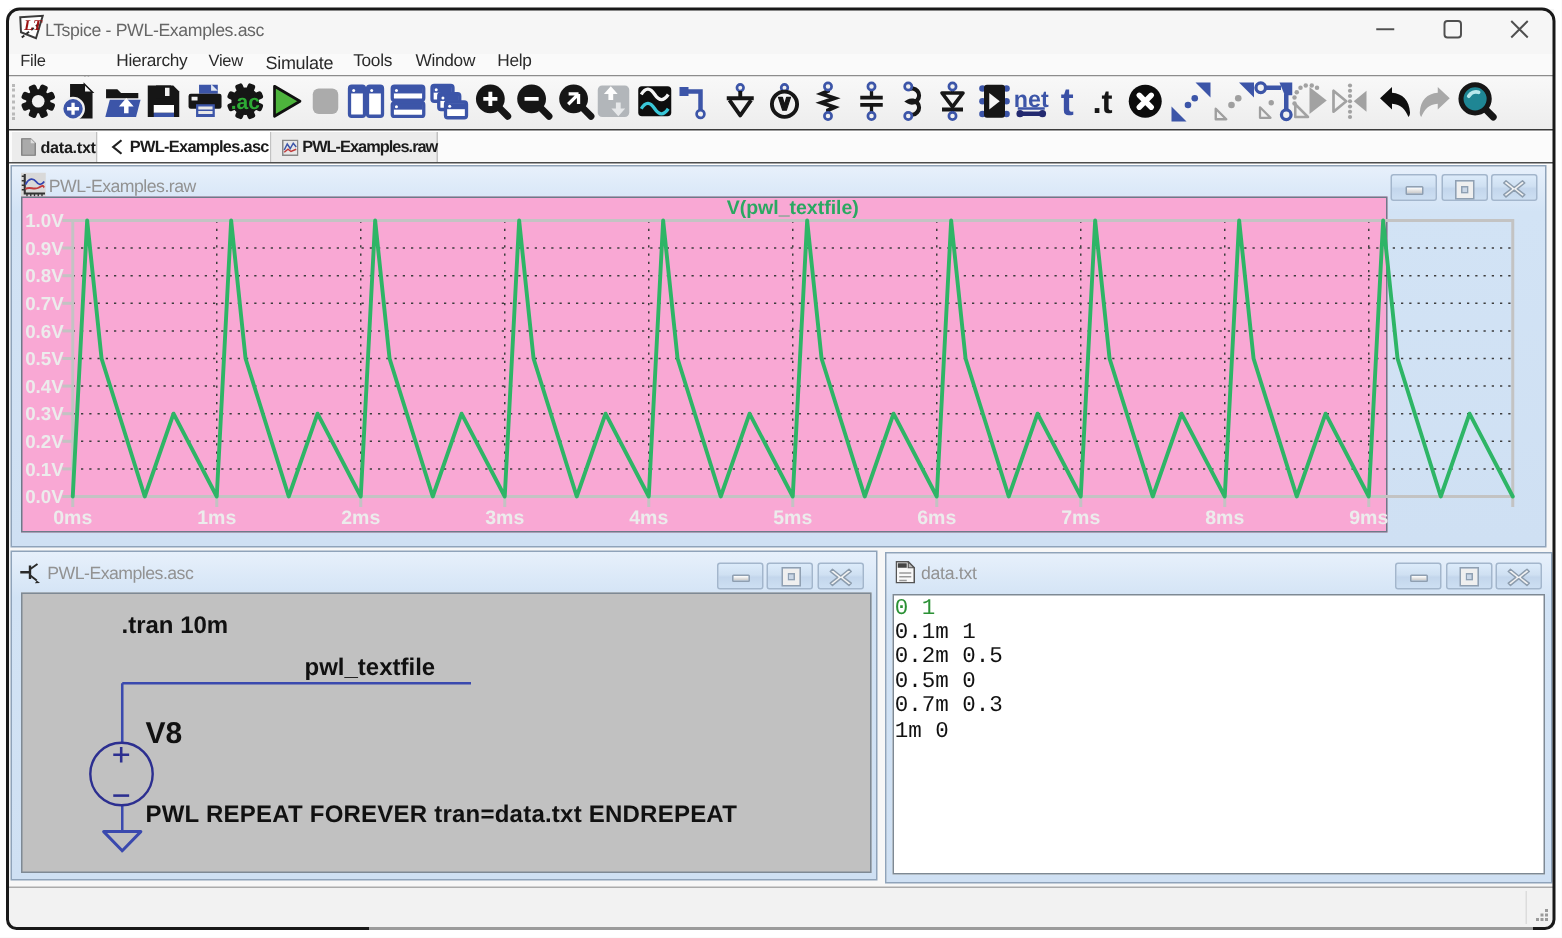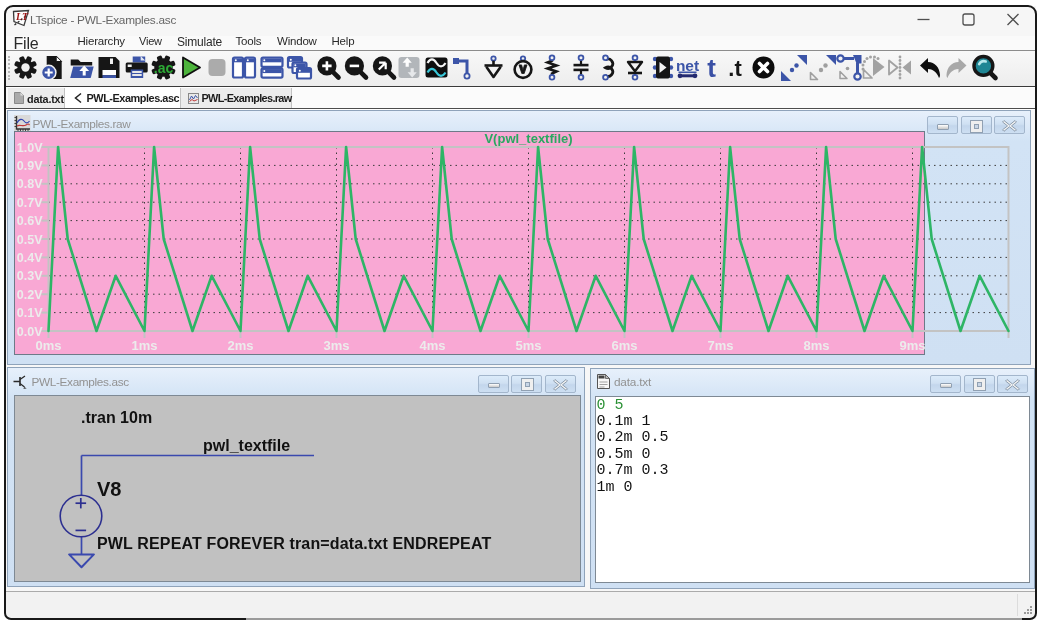--- a/index.html
+++ b/index.html
@@ -10,21 +10,21 @@
     <line x1="2.5" y1="16" x2="14.5" y2="6.5" stroke="#2a2a2a" stroke-width="1.3" stroke-dasharray="2.2 1.8"></line>
     <text x="4" y="11" font-size="10" font-weight="bold" font-style="italic" fill="#9c1212" font-family="Liberation Serif">LT</text>
   </svg>
 <div class="ab" style="left:30px;top:13px;font-size:11.8px;letter-spacing:-0.25px;color:#666">LTspice - PWL-Examples.asc</div>
 <svg class="ab" style="left:900px;top:6px" width="130" height="28">
     <line x1="17.5" y1="13.5" x2="29.5" y2="13.5" stroke="#4f4f4f" stroke-width="1.3"></line>
     <rect x="63" y="8" width="11" height="11" rx="2" fill="none" stroke="#4f4f4f" stroke-width="1.3"></rect>
     <path d="M107.5,8 l11,11 M118.5,8 l-11,11" stroke="#4f4f4f" stroke-width="1.3"></path>
   </svg>
 <div class="ab" style="left:6px;top:36px;width:1030px;height:14.5px;background:#fafafa;border-bottom:1px solid #8c8c8c"></div>
-<div class="ab" style="left:13.5px;top:34.5px;font-size:16px;letter-spacing:-0.2px;color:#2a2a2a">File</div>
+<div class="ab" style="left:13.5px;top:34.5px;font-size:11px;letter-spacing:-0.2px;color:#2a2a2a">File</div>
 <div class="ab" style="left:44px;top:50px;font-size:11.5px;letter-spacing:-0.2px;color:#2a2a2a">Edit</div>
 <div class="ab" style="left:77.5px;top:34.5px;font-size:11.5px;letter-spacing:-0.2px;color:#2a2a2a">Hierarchy</div>
 <div class="ab" style="left:139px;top:34.5px;font-size:11px;letter-spacing:-0.2px;color:#2a2a2a">View</div>
 <div class="ab" style="left:177px;top:34.5px;font-size:12px;letter-spacing:-0.2px;color:#2a2a2a">Simulate</div>
 <div class="ab" style="left:235.5px;top:34.5px;font-size:11.5px;letter-spacing:-0.2px;color:#2a2a2a">Tools</div>
 <div class="ab" style="left:277px;top:34.5px;font-size:11.5px;letter-spacing:-0.2px;color:#2a2a2a">Window</div>
 <div class="ab" style="left:331.5px;top:34.5px;font-size:11.5px;letter-spacing:-0.2px;color:#2a2a2a">Help</div>
 <div class="ab" style="left:6px;top:51px;width:1030px;height:36px;background:linear-gradient(180deg,#f8f8f8,#ededed);border-bottom:1px solid #3a3a3a"></div>
 <div class="ab" style="left:8px;top:56px;width:3px;height:24px;border-left:2px dotted #b9b9b9"></div>
 <svg width="1041" height="37" style="position:absolute;left:0;top:50px">
@@ -420,21 +420,21 @@
   </div>
 <div style="position:absolute;width:31px;height:18px;border:1px solid #a3b6cc;border-radius:2px;background:linear-gradient(180deg,#dcebfa 0%,#cfe0f2 45%,#c3d6ec 55%,#cddff2 100%);box-sizing:border-box;left:963.5px;top:374.5px">
     <div style="position:absolute;left:9.5px;top:3.5px;width:11px;height:11px;border:3px solid #efefef;outline:1px solid #90a0b2;background:#c9d6e6;box-sizing:border-box;box-shadow:inset 0 0 0 1px #90a0b2"></div>
   </div>
 <div style="position:absolute;width:31px;height:18px;border:1px solid #a3b6cc;border-radius:2px;background:linear-gradient(180deg,#dcebfa 0%,#cfe0f2 45%,#c3d6ec 55%,#cddff2 100%);box-sizing:border-box;left:997px;top:374.5px">
     <svg width="29" height="16" style="position:absolute;left:0;top:0">
       <path d="M9,3.5 L14.5,8 L20,3.5 L21.5,5 L16.5,8.9 L21.5,12.8 L20,14.3 L14.5,9.8 L9,14.3 L7.5,12.8 L12.5,8.9 L7.5,5 Z" fill="#f2f2f2" stroke="#8d9dae" stroke-width="1" stroke-linejoin="round"></path>
     </svg>
   </div>
 <div class="ab" style="left:595px;top:396px;width:435px;height:187px;background:#fff;border:1px solid #7e8994"></div>
-<div class="ab" style="left:596.5px;top:397.5px;font-family:'Liberation Mono',monospace;font-size:15px;line-height:16.4px;color:#111;white-space:pre"><span style="color:#2b9135">0 5</span>
+<div class="ab" style="left:596.5px;top:397.5px;font-family:'Liberation Mono',monospace;font-size:15px;line-height:16.4px;color:#111;white-space:pre"><span style="color:#2b9135">0 1</span>
 0.1m 1
 0.2m 0.5
 0.5m 0
 0.7m 0.3
 1m 0</div>
 <div class="ab" style="left:6px;top:591px;width:1030px;height:27.5px;background:#f2f2f2;border-top:1px solid #ababab"></div>
 <div class="ab" style="left:1017px;top:594px;width:1px;height:22px;background:#dcdcdc"></div>
 <svg class="ab" style="left:1024px;top:606px" width="10" height="10">
     <g fill="#9a9a9a">
       <rect x="6" y="0" width="2" height="2"></rect>

